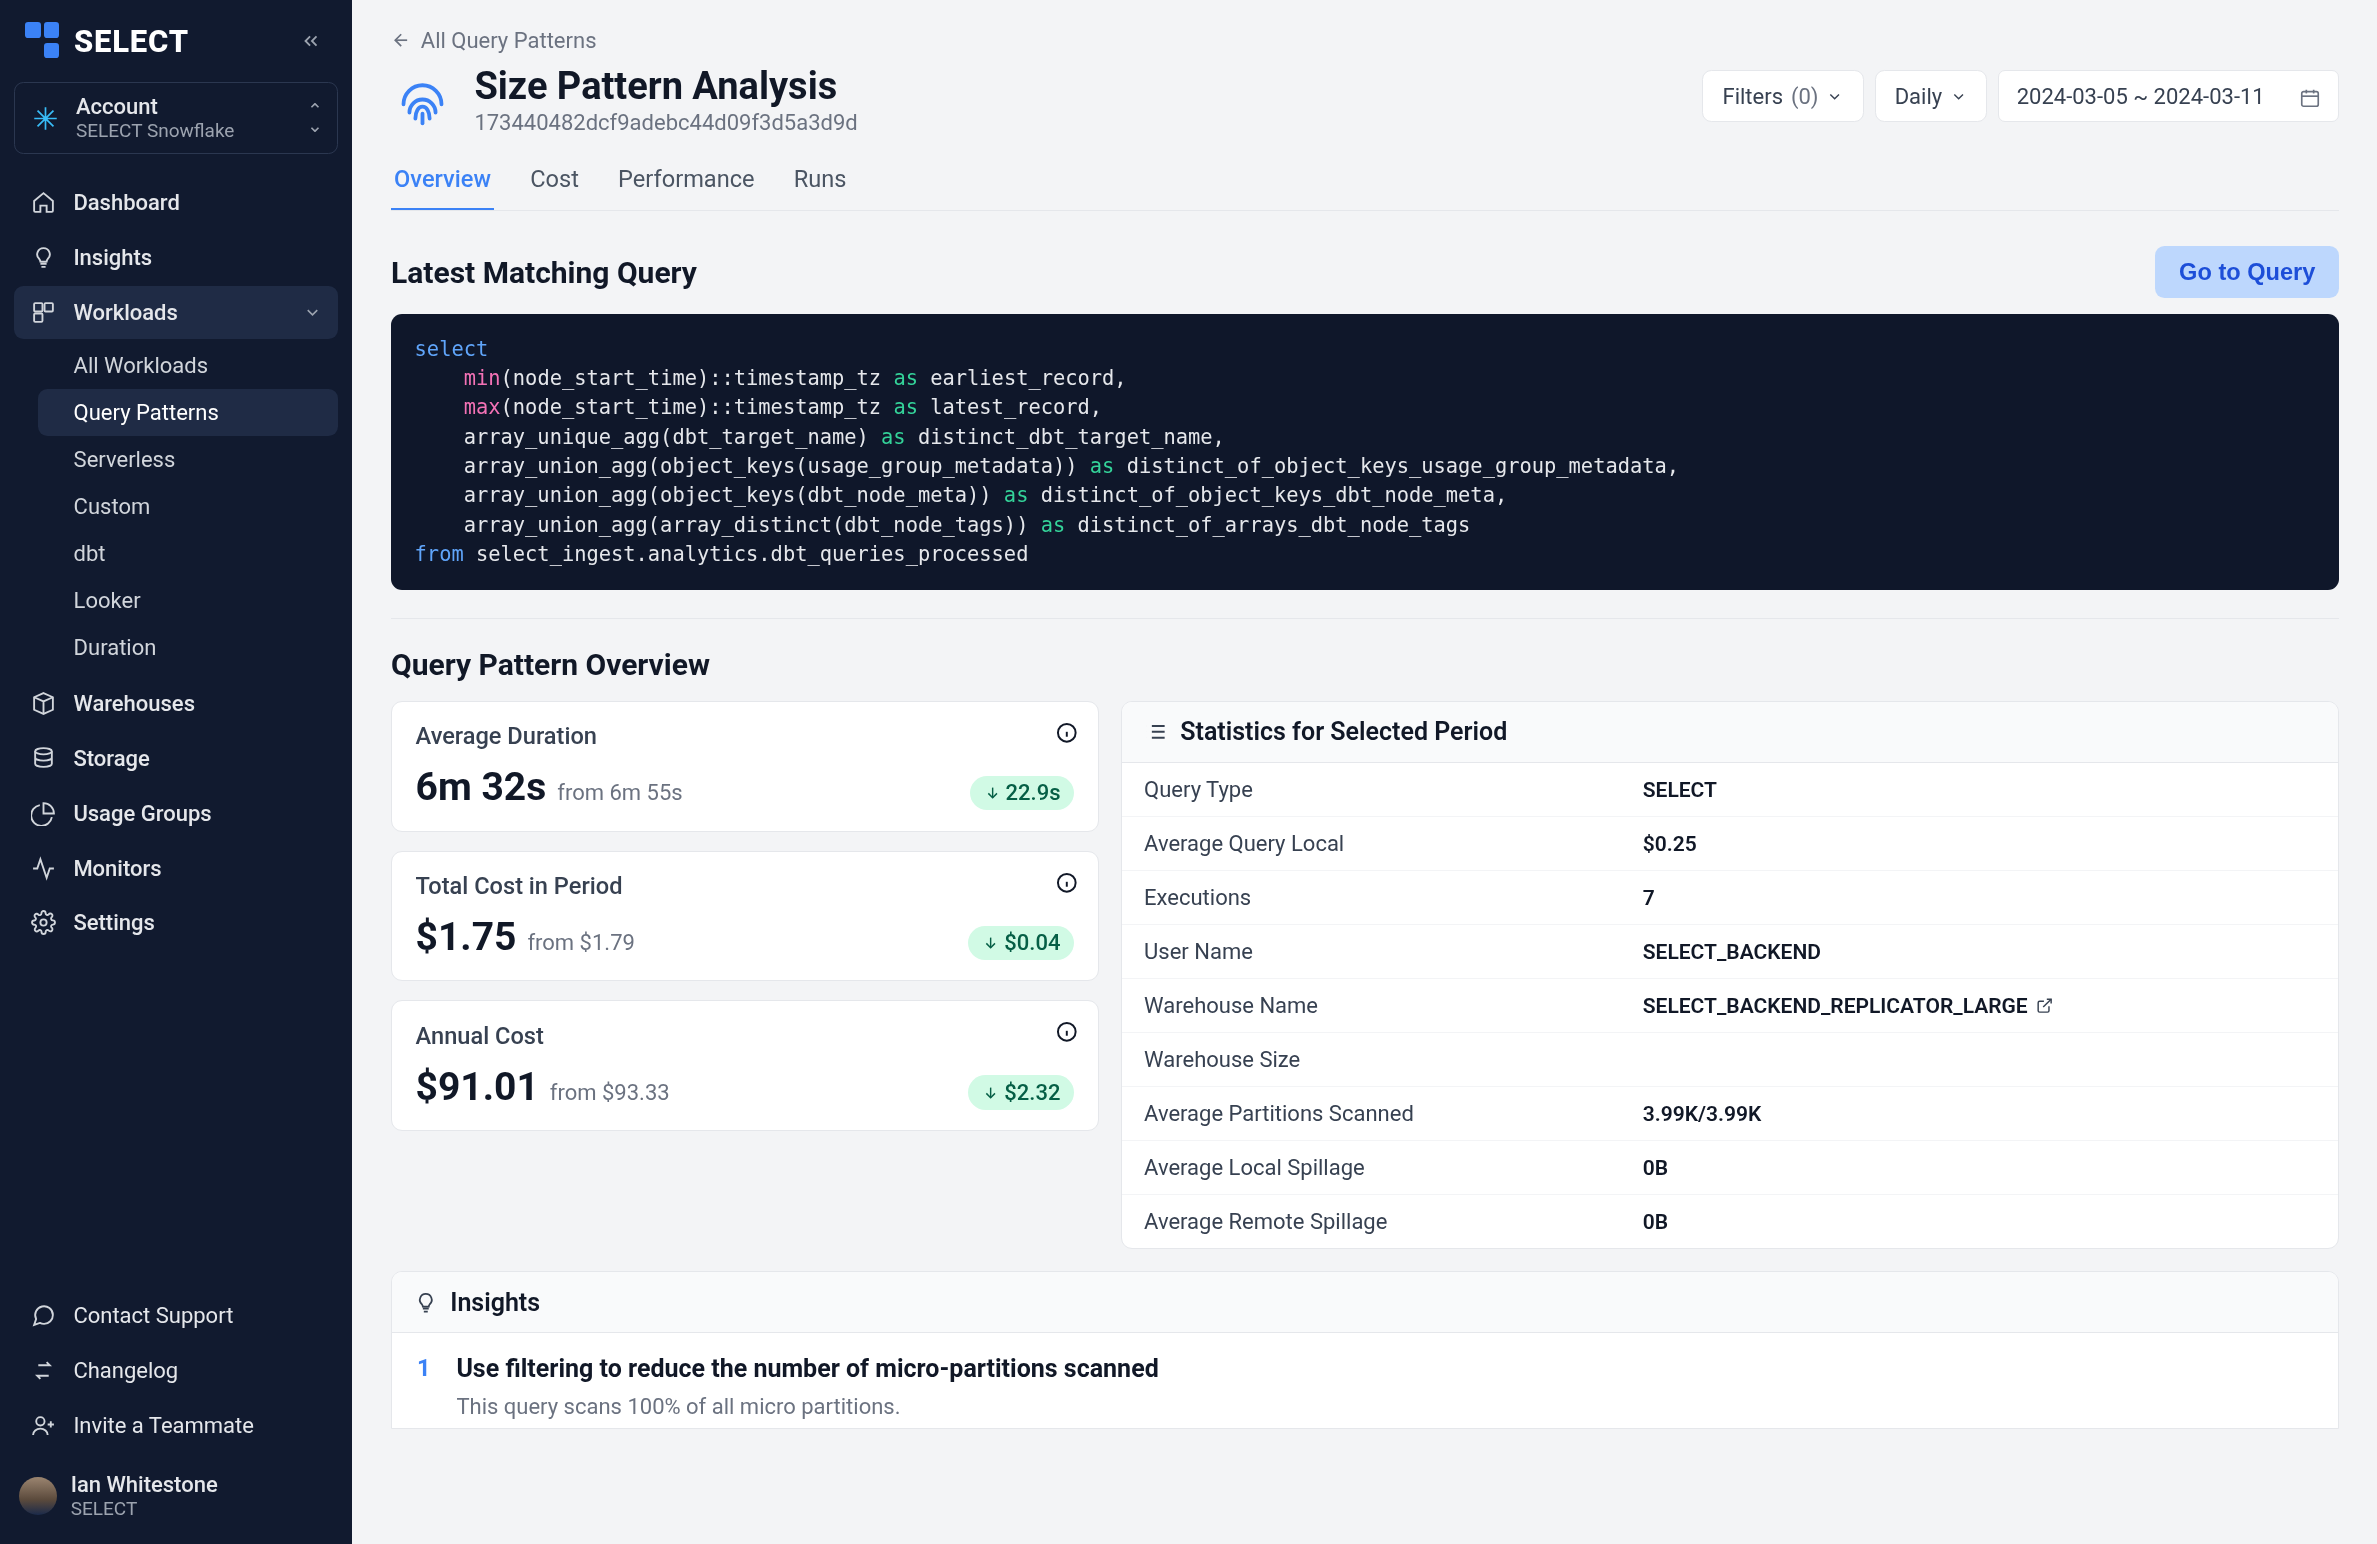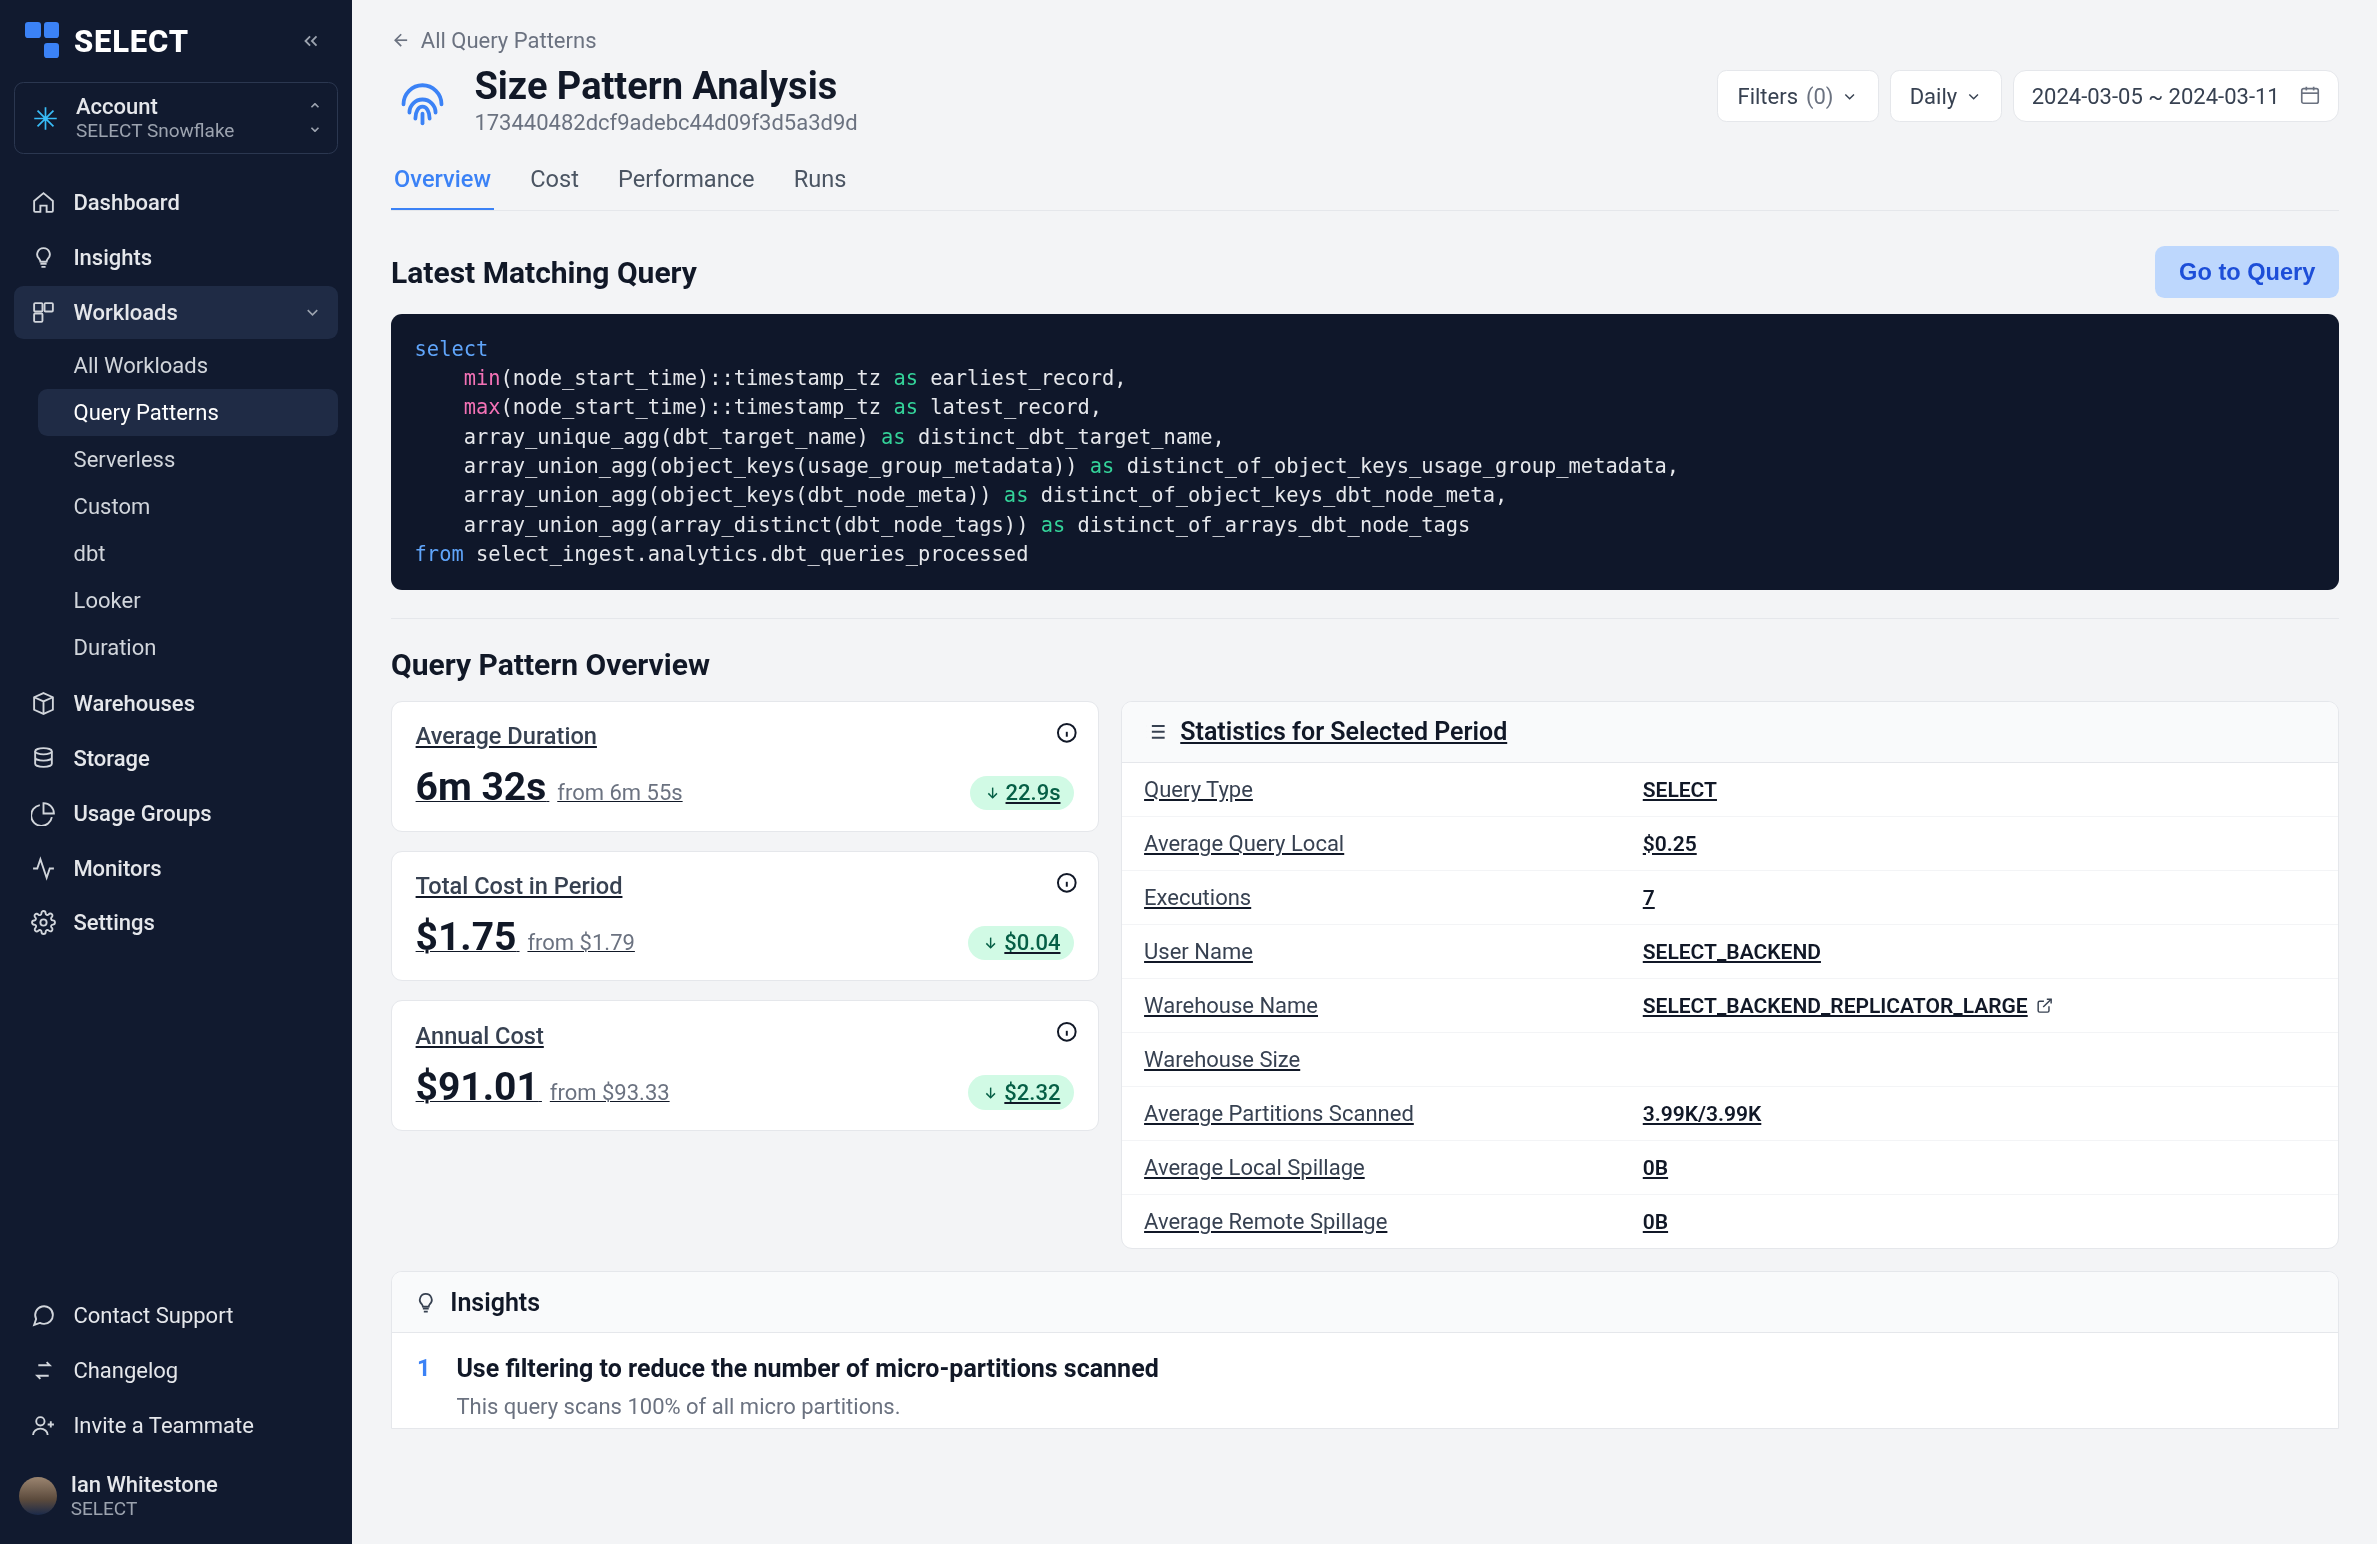--- a/index.html
+++ b/index.html
@@ -44,39 +44,39 @@
   .main { flex:1; padding: 28px 38px 31px 39px; overflow:auto; }
   .back-link { display:inline-flex; align-items:center; gap:9.4px; color:#6B7280; font-size:22px; margin-bottom:11px; cursor:pointer; }
   .header-row { display:flex; align-items:flex-start; justify-content:space-between; gap:19px; }
   .title-cluster { display:flex; align-items:center; gap:20.4px; }
   .title-icon { width:63px; height:63px; display:flex; align-items:center; justify-content:center; }
   .title-text h1 { font-size:38px; font-weight:700; color:#111827; }
   .title-text .hash { font-size:22px; color:#6B7280; margin-top:1.6px; }
   .header-controls { display:flex; gap:11px; align-items:center; margin-top:6.3px; }
   .pill-btn { background:#fff; border:0.8px solid #E5E7EB; border-radius:9.4px; padding:12.6px 19px; font-size:22px; display:flex; align-items:center; gap:7.9px; cursor:pointer; color:#374151; }
   .pill-btn .count { color:#6B7280; }
-  .date-picker { background:#fff; border:0.8px solid #E5E7EB; border-radius:13px; padding:12.6px 17.3px; font-size:22px; display:flex; align-items:flex-start; gap:19px; color:#374151; cursor:pointer; }
+  .date-picker { background:#fff; border:0.8px solid #E5E7EB; border-radius:7px; padding:12.6px 17.3px; font-size:22px; display:flex; align-items:flex-end; gap:34px; color:#374151; cursor:pointer; }
   .calendar-ico { width:22px; height:22px; }
 
   .tabs { display:flex; gap:33px; border-bottom:0.8px solid #E5E7EB; margin-top:19px; }
   .tab { font-size:23.6px; color:#4B5563; padding: 11px 3.1px 15.7px 3.1px; cursor:pointer; border-bottom:2.4px solid transparent; }
   .tab.active { color:#3B82F6; border-bottom-color:#3B82F6; font-weight:500; }
 
   .section-row { display:flex; align-items:center; justify-content:space-between; margin-top:35px; }
   .section-title { font-size:30px; font-weight:700; color:#111827; }
   .go-btn { background:#BDD7FD; color:#1D4ED8; border:none; border-radius:9.4px; padding:12.6px 23.6px; font-size:23.6px; font-weight:600; cursor:pointer; }
 
   .code-block { background:#0F172A; color:#E5E7EB; border-radius:11px; padding:20.4px 23.6px; margin-top:15.7px; font-family: ui-monospace, "SF Mono", Menlo, Consolas, monospace; font-size:20.4px; line-height:1.44; overflow:auto; white-space:pre; }
   .kw-blue { color:#60A5FA; }
   .kw-pink { color:#F472B6; }
   .kw-green { color:#34D399; }
 
   .divider { height:0.8px; background:#E5E7EB; margin-top:28px; }
 
-  .overview-grid { display:grid; grid-template-columns: 1fr 1.72fr; gap:22px; margin-top:19px; align-items:start;text-decoration:underline; }
+  .overview-grid { display:grid; grid-template-columns: 1fr 1.72fr; gap:22px; margin-top:19px; align-items:start; }
   .cards-col { display:flex; flex-direction:column; gap:19px; }
   .card { background:#fff; border:0.8px solid #E5E7EB; border-radius:11px; padding:20.4px 23.6px; position:relative; }
   .card .info-icon { position:absolute; top:19px; right:19px; color:#111827; cursor:pointer; }
   .card-label { font-size:23.6px; font-weight:500; color:#374151; }
   .card-body { display:flex; align-items:flex-end; justify-content:space-between; margin-top:14px; gap:15.7px; }
   .card-value { font-size:39px; font-weight:700; color:#111827; }
   .card-from { font-size:22px; color:#6B7280; margin-left:7.9px; }
   .delta-badge { background:#D1FAE5; color:#065F46; border-radius:785px; padding:4.7px 14px; font-size:22px; font-weight:500; display:inline-flex; align-items:center; gap:4.7px; }
 
   .stats-panel { background:#fff; border:0.8px solid #E5E7EB; border-radius:11px; overflow:hidden; }

